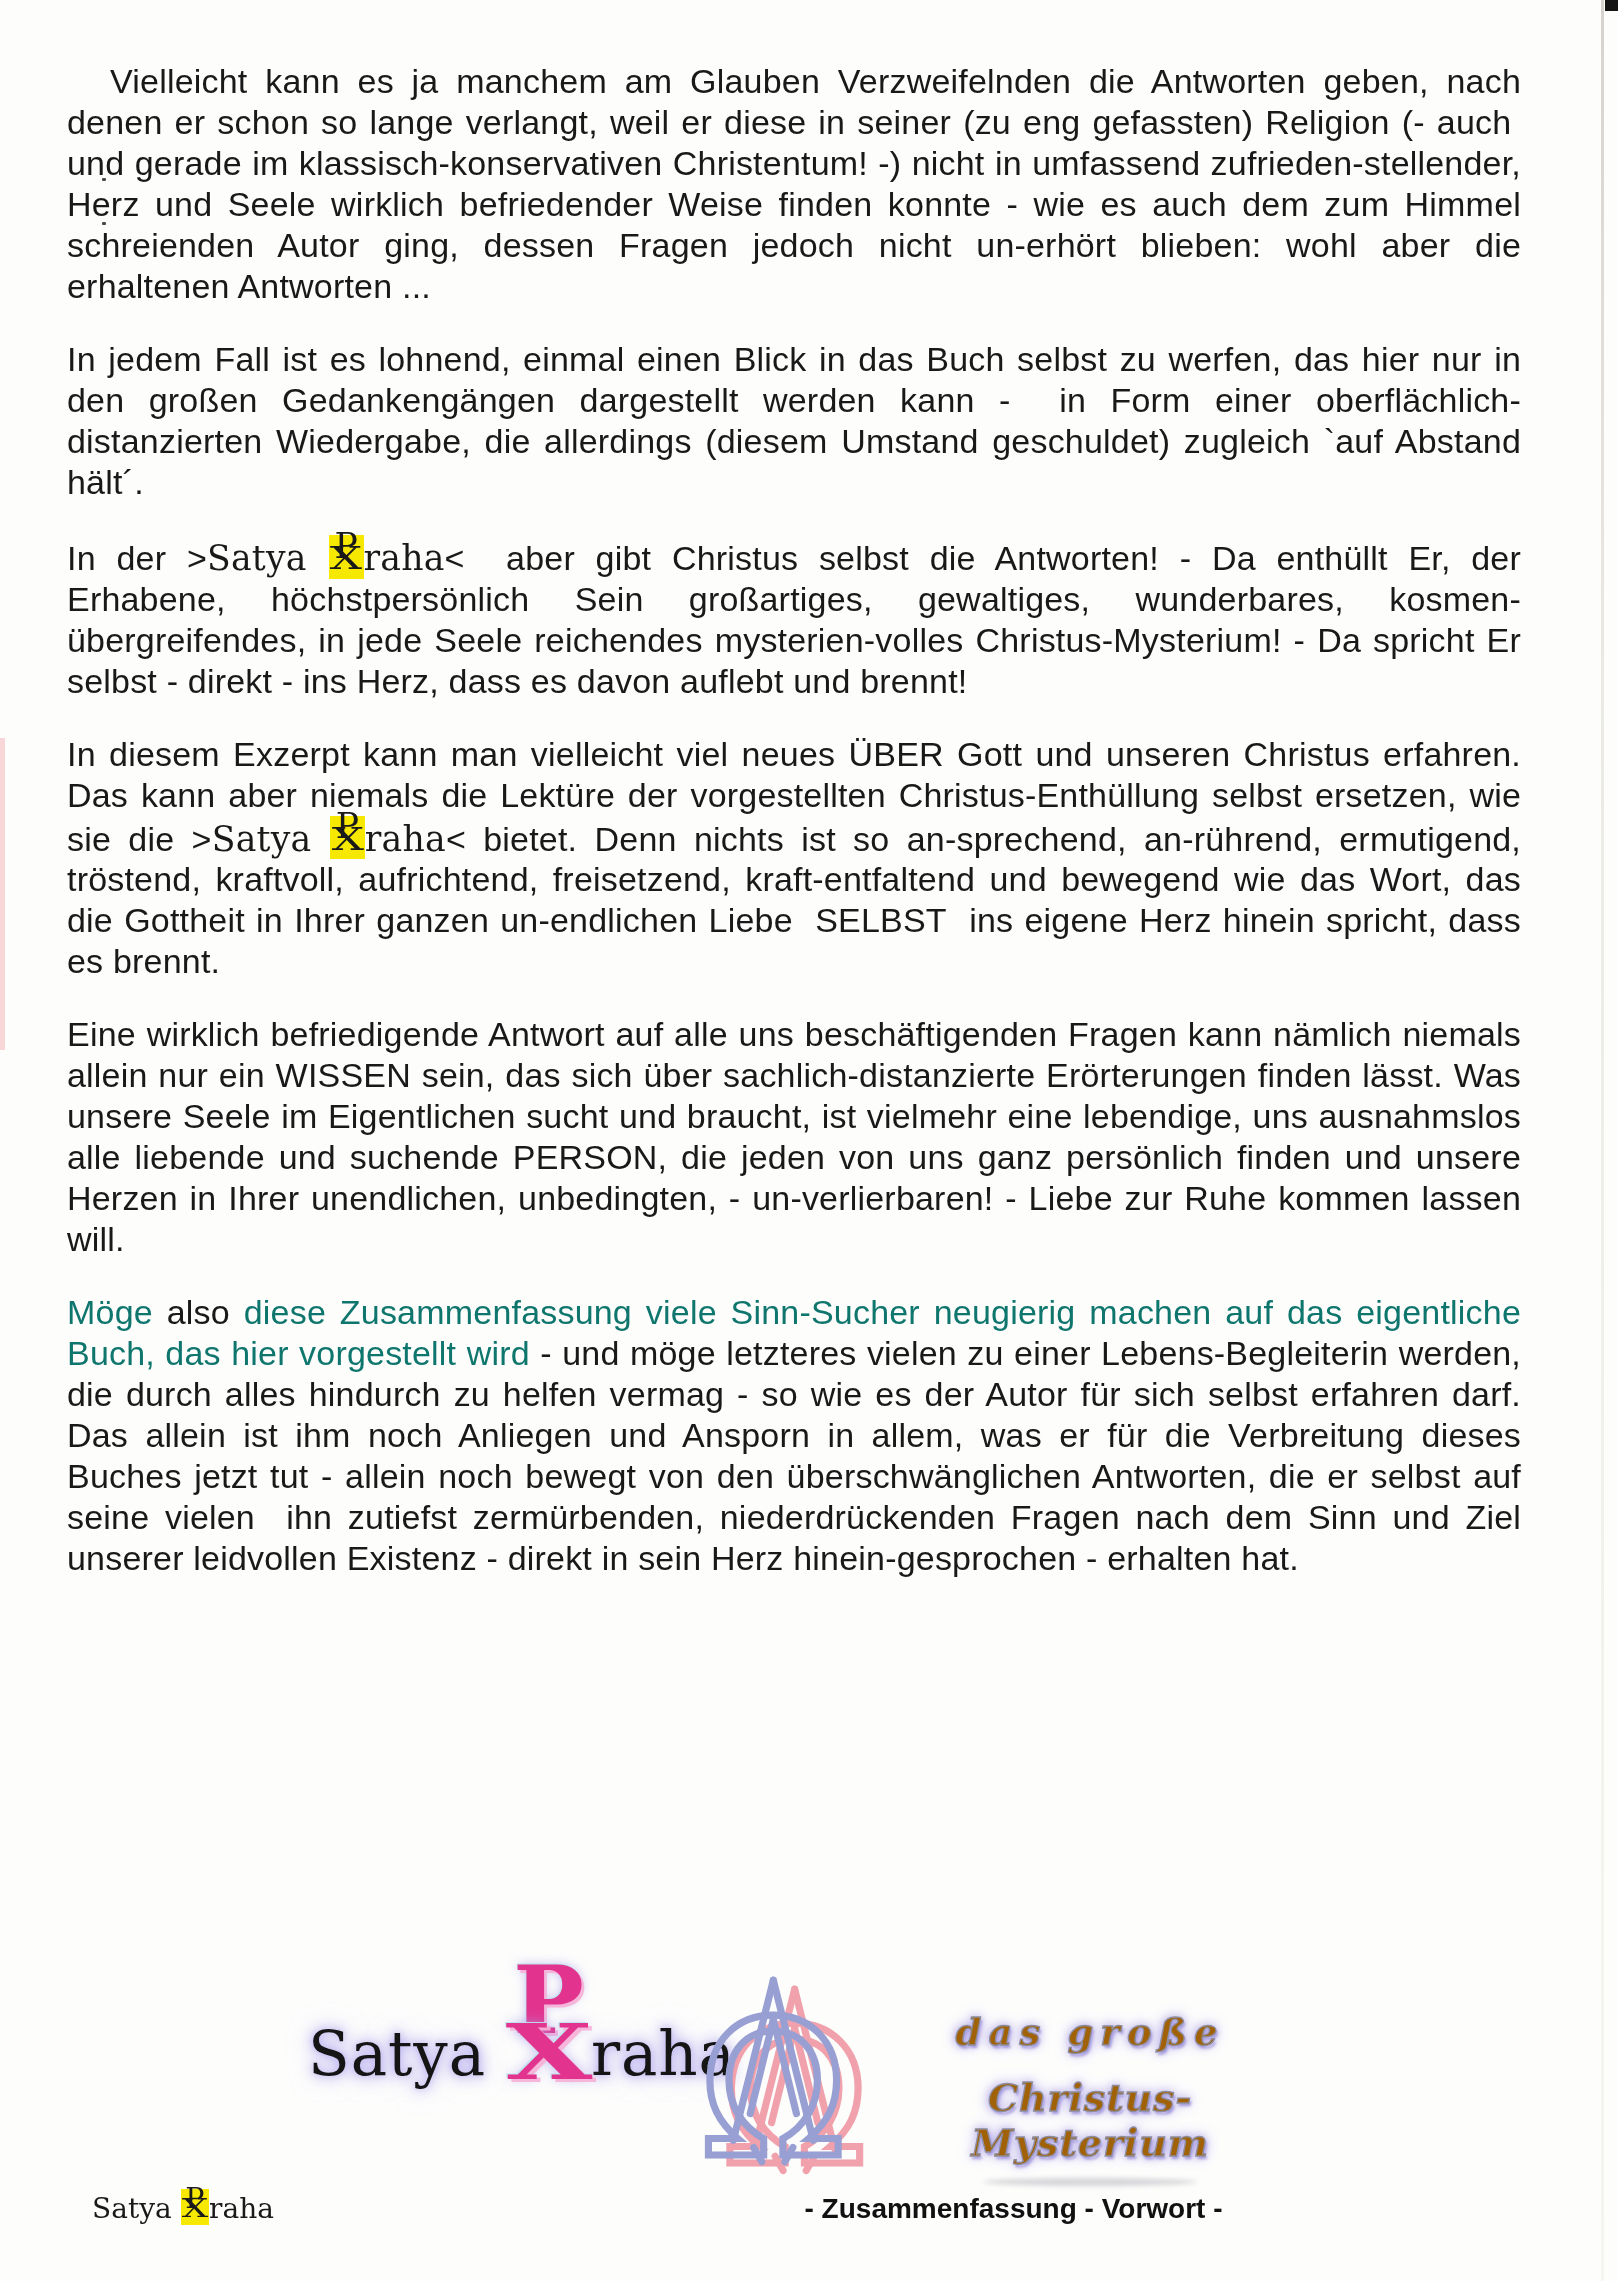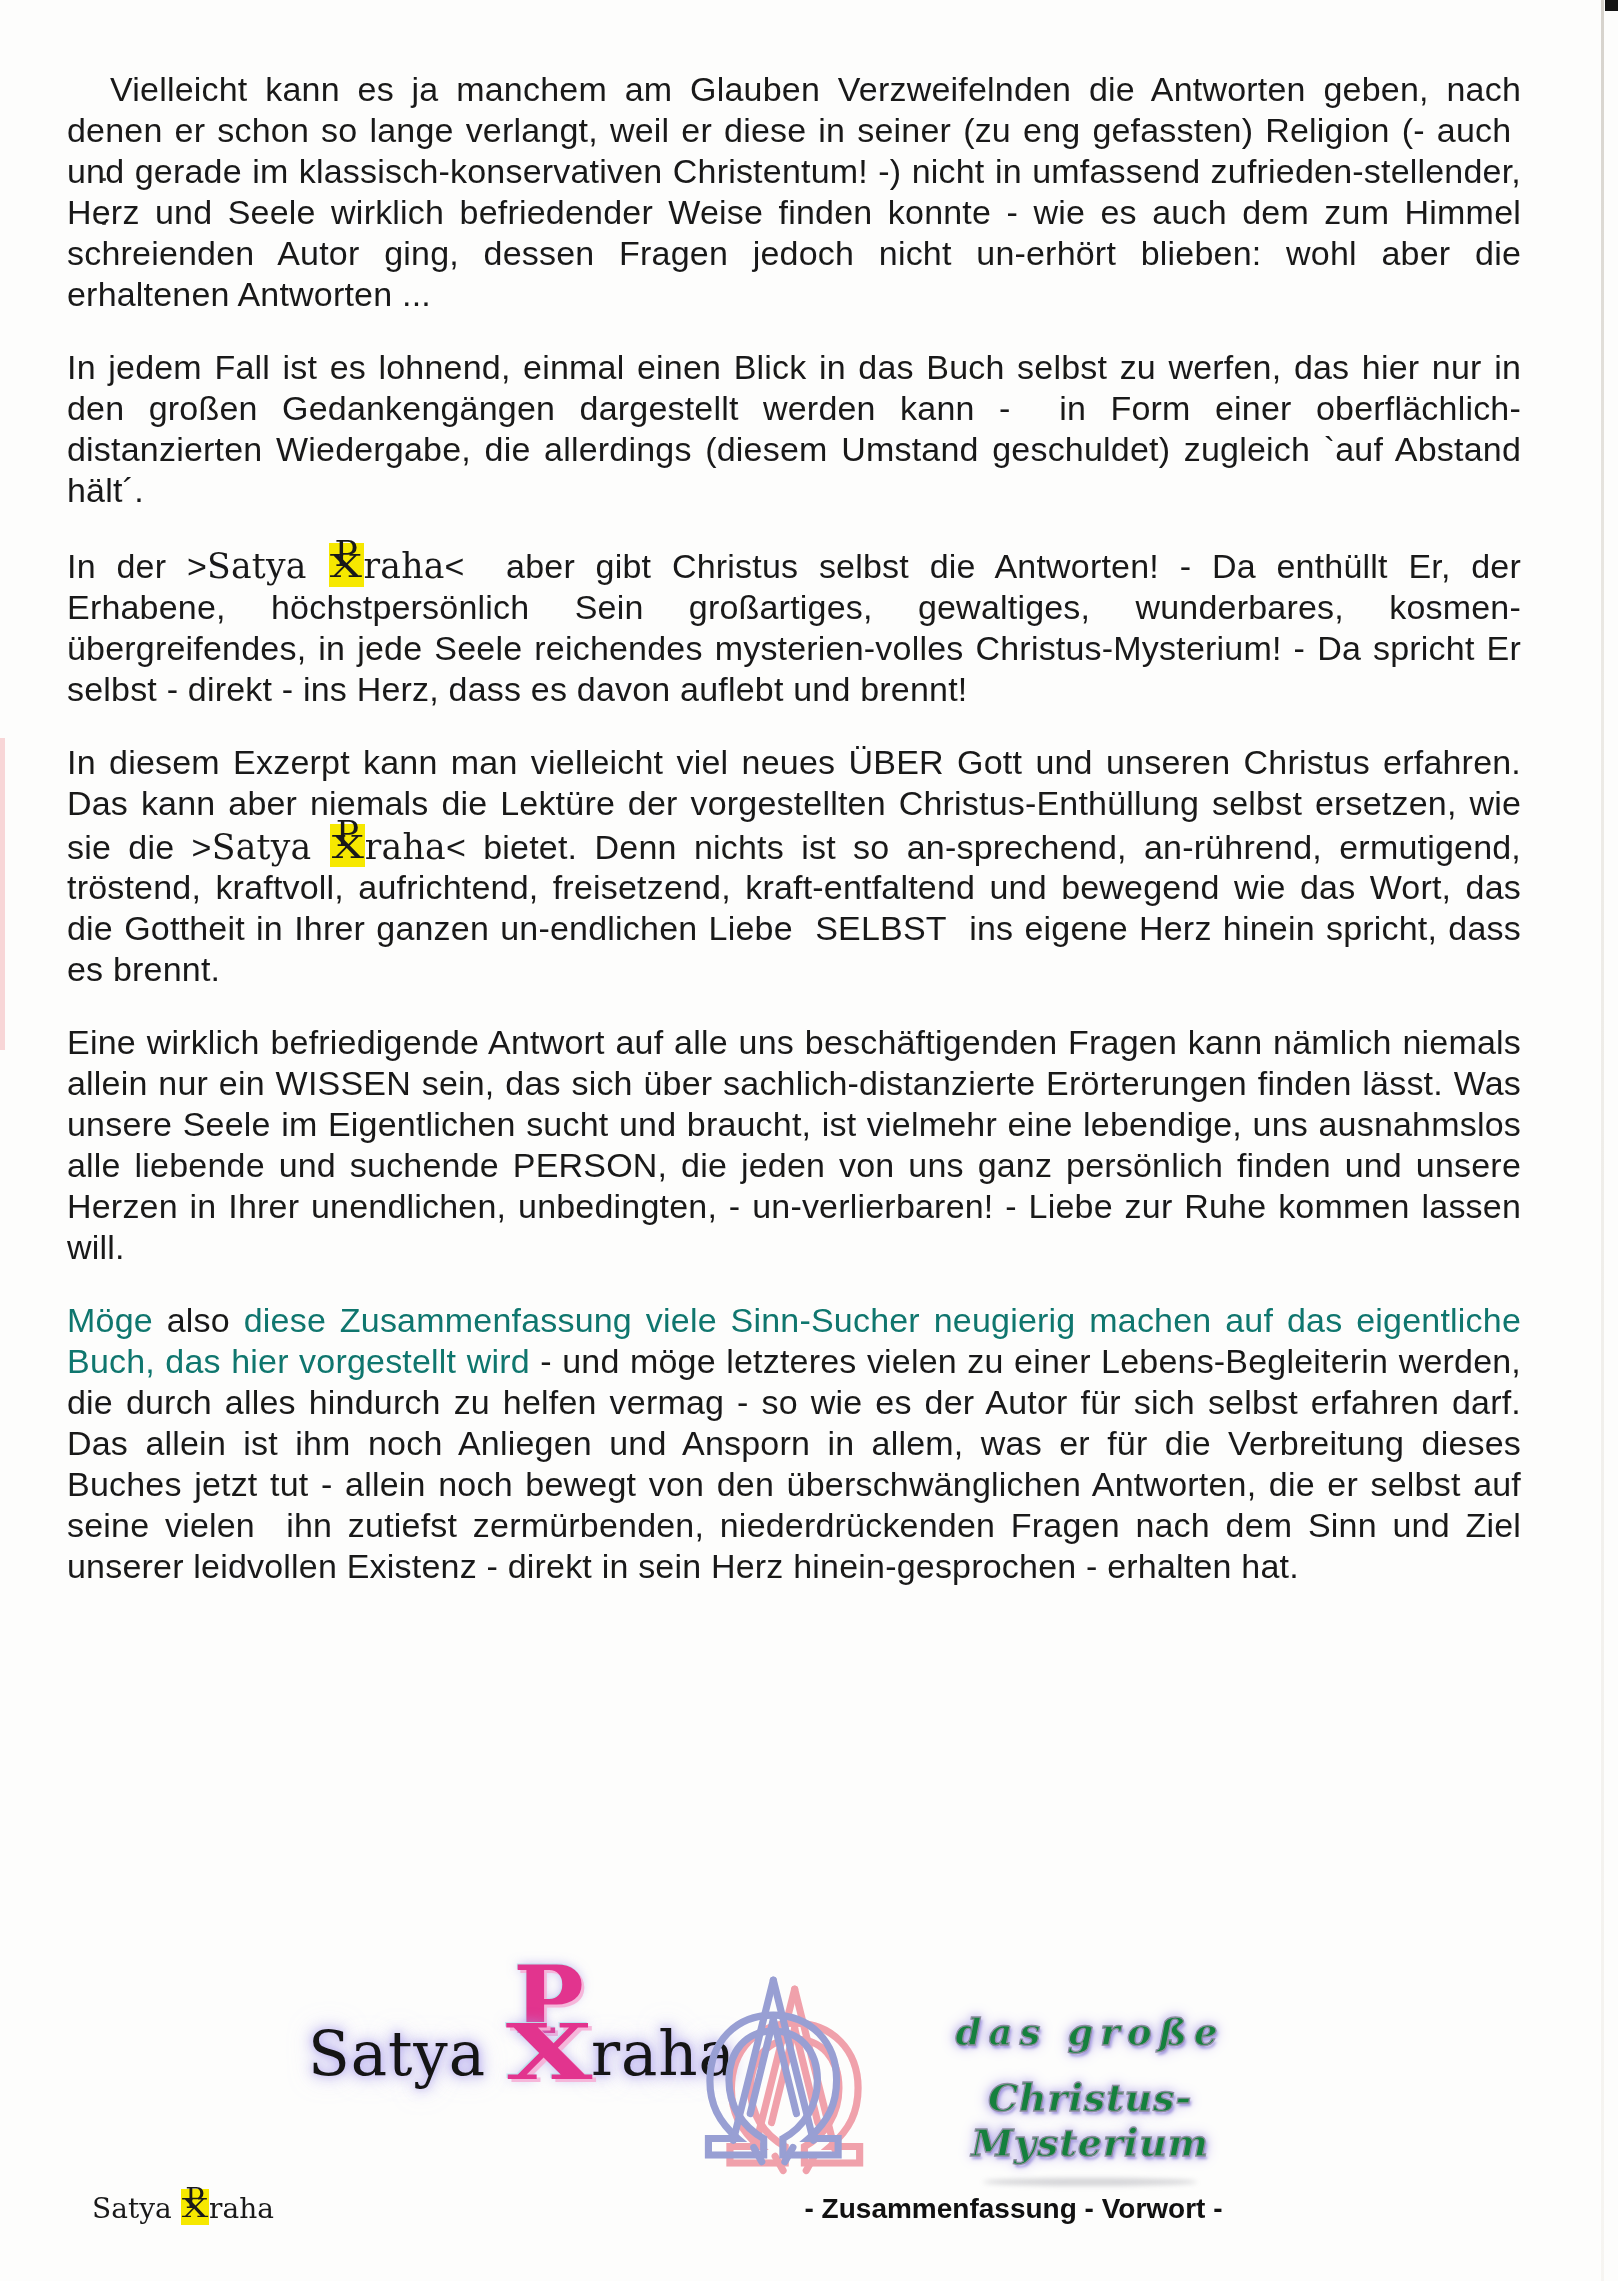--- a/index.html
+++ b/index.html
@@ -20,21 +20,21 @@
   .speck{position:absolute;width:3.6px;height:2.7px;background:#2b2b2b;opacity:.85;border-radius:0.9px;}
   .speck.s1{left:102px;top:178px;}
   .speck.s2{left:102px;top:222px;}
 
   
   .text-column{
     position:absolute;left:67px;top:61px;width:1454px;
     font-size:34px;line-height:41px;letter-spacing:0.2px;
     text-align:justify;color:#191919;
   }
-  .para{margin:8px 0 32px 0;}
+  .para{margin:0 0 32px 0;}
   .para.first{text-indent:43px;}
   .navy{font-weight:normal;color:#0f766e;}
 
   
   .brand-script{font-family:"DejaVu Serif", serif;font-size:1.02em;}
   .chirho{
     position:relative;display:inline-block;width:1.02em;height:1.28em;
     vertical-align:-0.26em;line-height:1;font-family:"DejaVu Serif", serif;
     font-weight:normal;color:inherit;
   }
@@ -53,21 +53,21 @@
   }
   .chirho.big .rho{font-size:1.22em;top:-0.52em;
     text-shadow:2.7px 2.7px 0 rgba(246,176,214,.9),-0.9px -0.9px 0 rgba(186,230,236,.9),0 0 10.7px rgba(170,160,235,.7);}
   .chirho.big .chi{font-size:1.0em;top:0.14em;
     text-shadow:2.7px 2.7px 0 rgba(246,176,214,.9),-0.9px -0.9px 0 rgba(186,230,236,.9),0 0 10.7px rgba(170,160,235,.7);}
 
   .logo-mark{position:absolute;left:695px;top:1966px;}
 
   .logo-title{
     position:absolute;left:916px;top:2010px;width:348px;text-align:center;
-    font-family:"DejaVu Serif", serif;font-style:italic;font-weight:bold;color:#15803d;
+    font-family:"DejaVu Serif", serif;font-style:italic;font-weight:bold;color:#a16207;
     -webkit-text-stroke:1.3px #8d8d9f;
   }
   .logo-title .lt1{font-size:37px;letter-spacing:7.1px;
     text-shadow:0 0 9px #ab9fe8,0 0 16px #b9b0e8,1.8px 2.7px 2.7px #a198da;}
   .logo-title .lt2{font-size:38px;margin-top:21px;letter-spacing:0.9px;
     text-shadow:0 0 9px #ab9fe8,0 0 16px #b9b0e8,1.8px 2.7px 2.7px #a198da;}
   .logo-title .smudge{margin:12.5px auto 0;width:214px;height:8px;background:rgba(110,110,125,.28);
     border-radius:50%;filter:blur(2.7px);}
 
   

